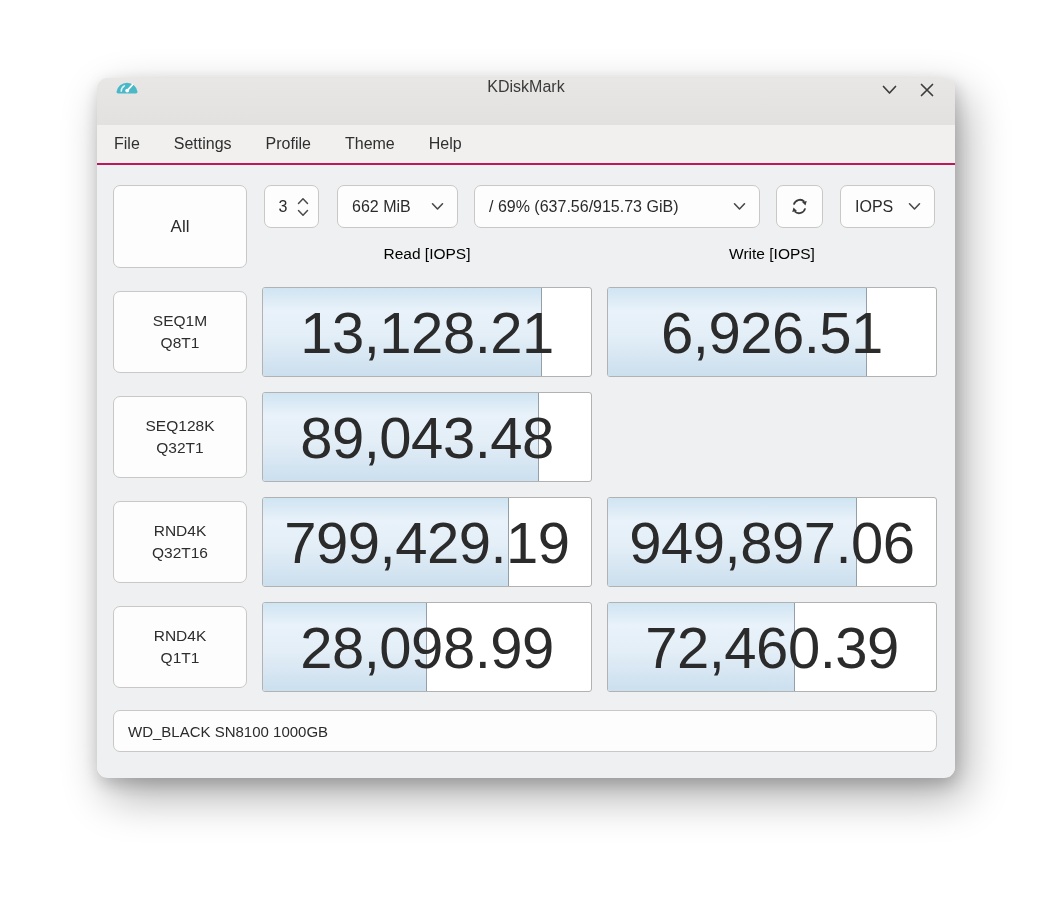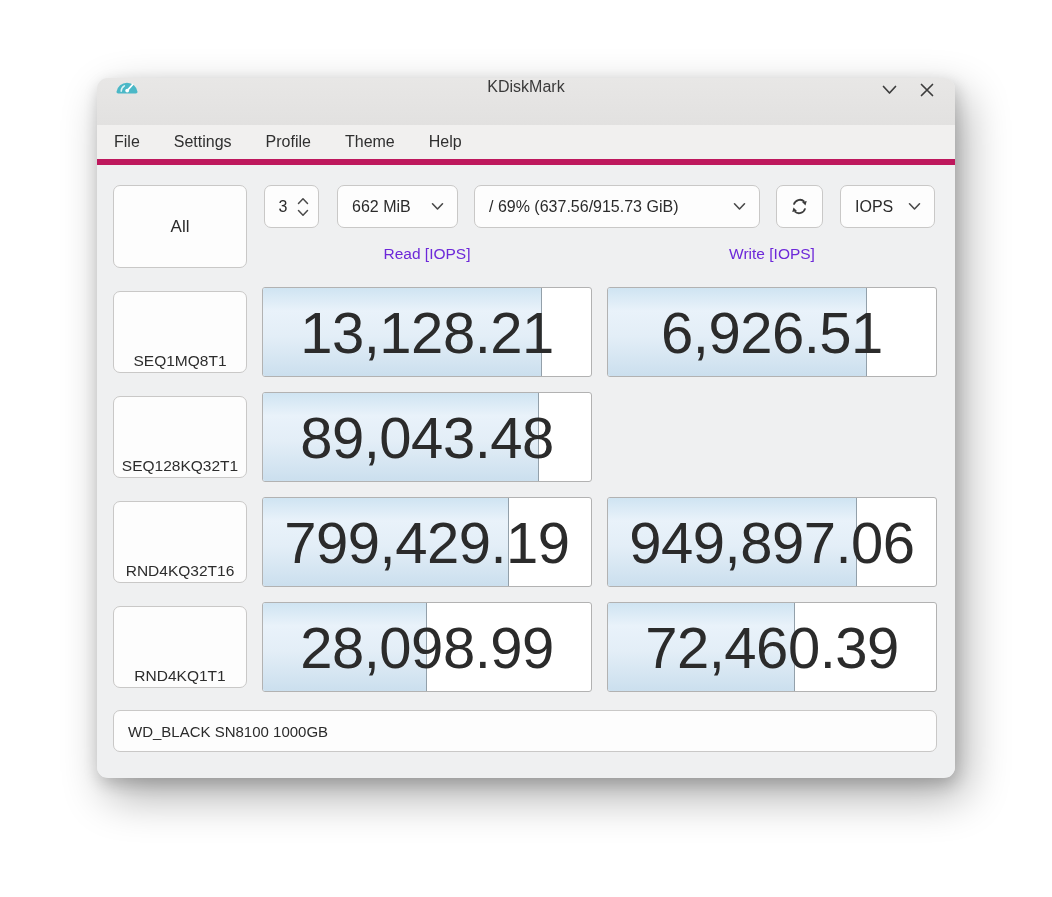--- a/index.html
+++ b/index.html
@@ -15,21 +15,21 @@
   .titlebar { position:relative; height:47px; background:linear-gradient(#e8e7e6,#e2e1e0);
               display:flex; align-items:flex-start; }
   .app-icon { margin-left:17px; display:flex; align-items:center; }
   .title { position:absolute; left:0; right:0; text-align:center; font-size:16px;
            color:#3a3a3a; pointer-events:none; }
   .win-btns { margin-left:auto; display:flex; align-items:center; gap:14px; padding-right:16px; }
   .win-btn { width:24px; height:24px; display:flex; align-items:center; justify-content:center;
              background:transparent; border:none; cursor:pointer; }
 
   
-  .menubar { height:40px; background:#f1f0ef; border-bottom:6px solid #be185d;
+  .menubar { height:40px; background:#f1f0ef; border-bottom:2px solid #be185d;
              display:flex; align-items:center; padding-left:0; }
   .menu-item { font-size:16px; color:#2f2f2f; padding:6px 17px; border-radius:4px; cursor:default; }
 
   
   .content { position:relative; height:612px; background:#eff0f1; }
 
   .btnish { background:#fdfdfd; border:1px solid #c9c8c7; border-radius:7px; color:#2b2b2b; }
 
   .all-button { position:absolute; left:16px; top:20px; width:134px; height:83px;
                 font-size:17px; display:flex; align-items:center; justify-content:center; cursor:pointer;
@@ -45,26 +45,26 @@
            justify-content:space-between; padding:0 13px 0 14px; cursor:pointer; }
   .combo-label { font-size:16px; white-space:nowrap; }
   .combo-size   { left:240px; width:121px; }
   .combo-drive  { left:377px; width:286px; }
   .combo-metric { left:743px; width:95px; }
 
   .refresh-button { position:absolute; left:679px; top:20px; width:47px; height:43px;
                     display:flex; align-items:center; justify-content:center; cursor:pointer; }
 
   .col-header { position:absolute; top:80px; width:330px; text-align:center;
-                font-size:15.5px; color:#6d28d9; }
+                font-size:15.5px; color:#000000; }
   .col-header.read  { left:165px; }
   .col-header.write { left:510px; }
 
   .test-button { position:absolute; left:16px; width:134px; height:82px;
-                 display:flex; flex-direction:row; align-items:flex-end; justify-content:center;
+                 display:flex; flex-direction:column; align-items:center; justify-content:center;
                  font-size:15.5px; line-height:1.45; color:#2d2d2d; cursor:pointer;
                  font-family:inherit; }
 
   .cell { position:absolute; width:330px; height:90px; background:#ffffff;
           border:1px solid #b2b2b2; border-radius:3px; overflow:hidden; }
   .cell.read  { left:165px; }
   .cell.write { left:510px; }
   .fill { position:absolute; left:0; top:0; bottom:0;
           background:linear-gradient(180deg,#cfe4f2 0%, #e9f2fa 26%, #e3eef7 55%, #cbdfee 100%);
           border-right:1px solid #93a0aa; }

